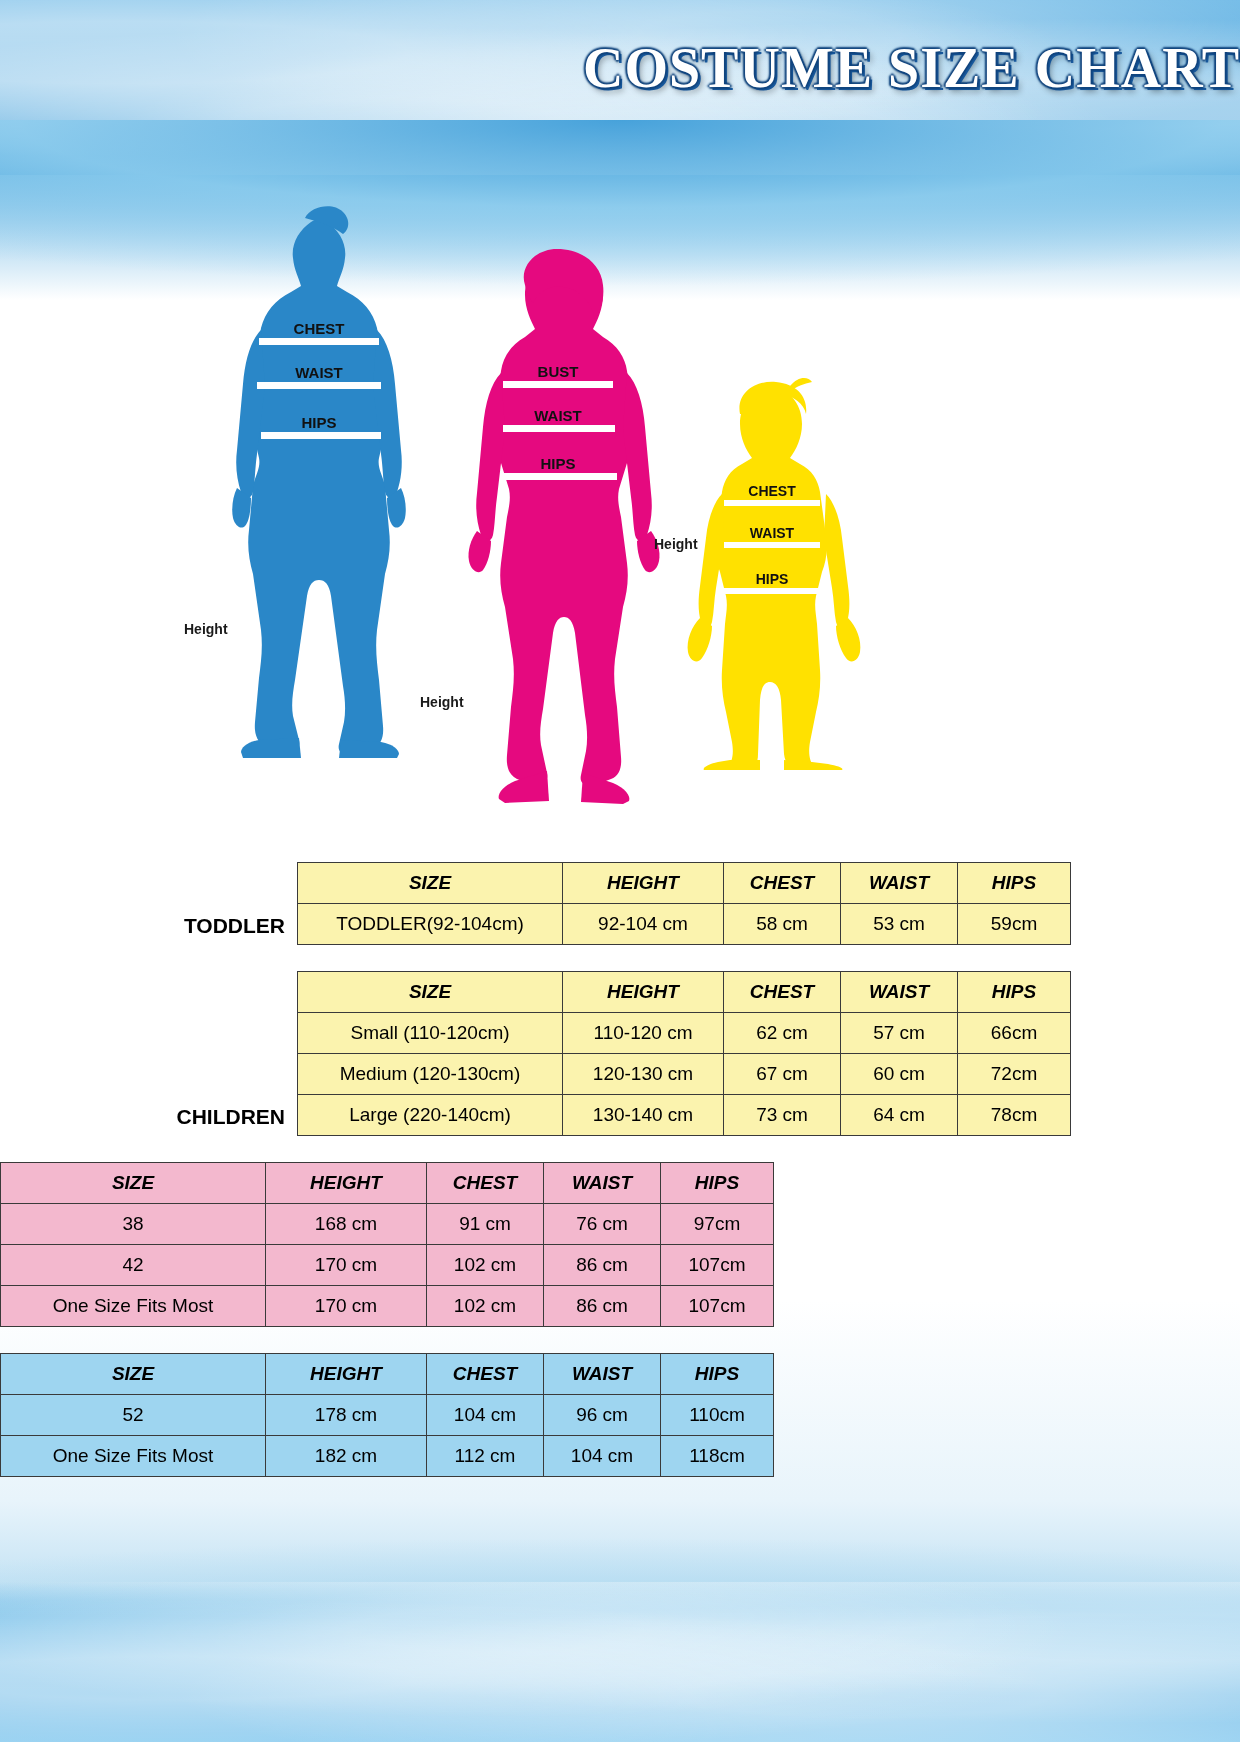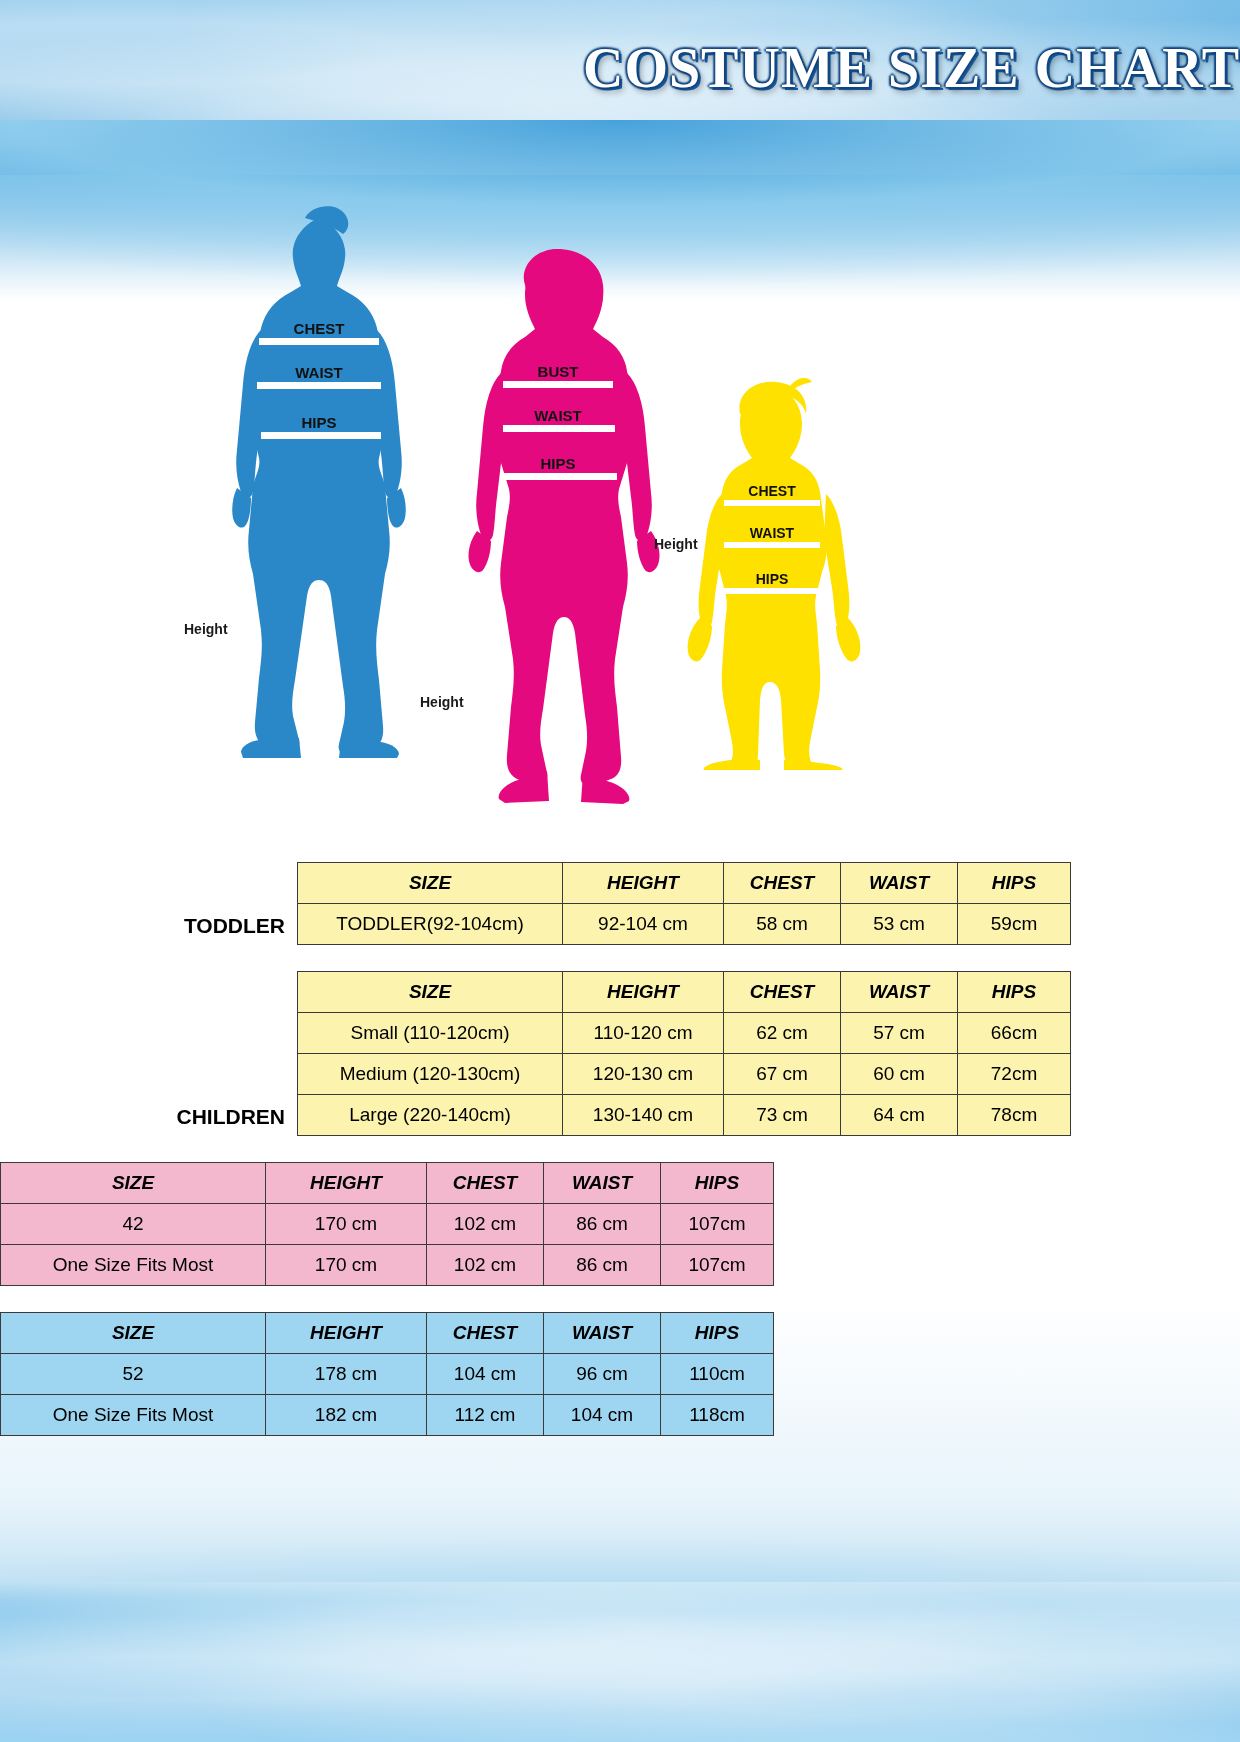--- a/index.html
+++ b/index.html
@@ -328,20 +328,27 @@
         <table class="sz t-pink">
           <tbody>
               <tr>
             <th class="c-size">SIZE</th>
             <th class="c-height">HEIGHT</th>
             <th class="c-chest">CHEST</th>
             <th class="c-waist">WAIST</th>
             <th class="c-hips">HIPS</th>
           </tr>
           <tr>
+            <td>38</td>
+            <td>168 cm</td>
+            <td>91 cm</td>
+            <td>76 cm</td>
+            <td>97cm</td>
+          </tr>
+          <tr>
             <td>42</td>
             <td>170 cm</td>
             <td>102 cm</td>
             <td>86 cm</td>
             <td>107cm</td>
           </tr>
           <tr>
             <td>One Size Fits Most</td>
             <td>170 cm</td>
             <td>102 cm</td>

